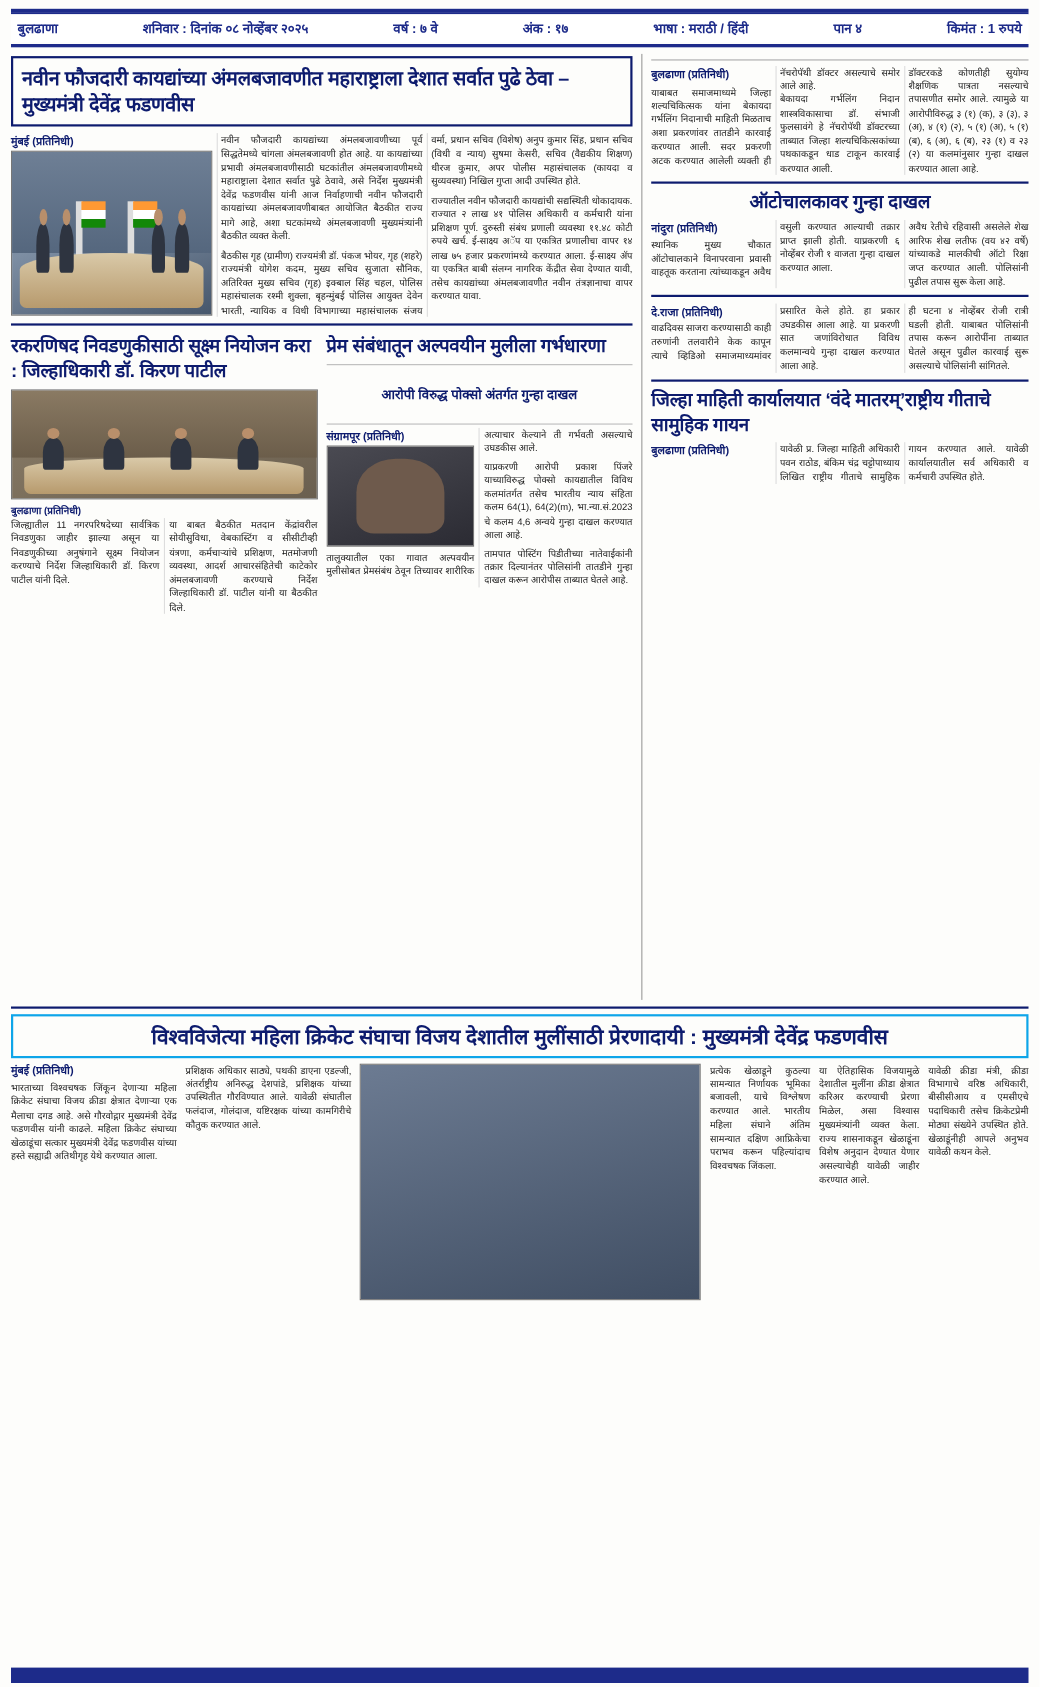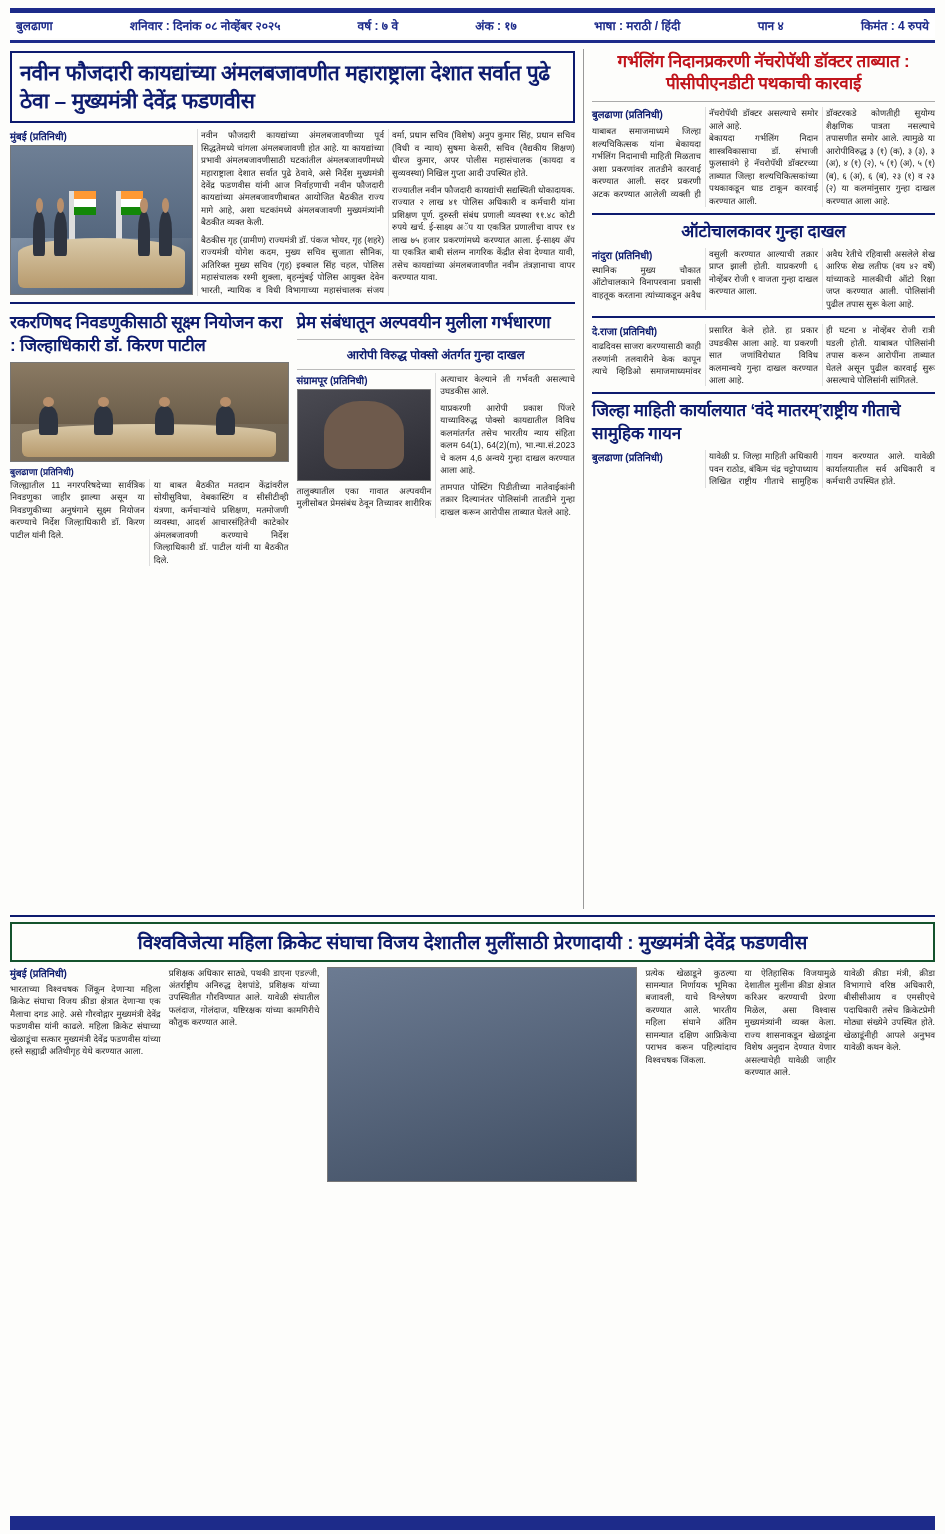--- a/index.html
+++ b/index.html
@@ -90,42 +90,42 @@
   .content {
     display: flex;
     gap: 8px;
     margin-top: 6px;
     height: 860px;
   }
   .col-left { width: 565px; }
   .col-right { width: 352px; border-left: 1px solid #999; padding-left: 8px; }
 
   .headline {
-    font-size: 21px;
+    font-size: 18px;
     font-weight: bold;
     color: #0d1b6e;
     line-height: 1.35;
     letter-spacing: -0.2px;
     margin: 2px 0 4px 0;
   }
   .headline.boxed {
     border: 2px solid #0d1b6e;
     padding: 6px 8px;
     margin-bottom: 6px;
   }
   .headline.small { font-size: 17px; }
   .headline.red { color: #c0141b; }
   .subhead {
     font-size: 12px;
     font-weight: bold;
     color: #0d1b6e;
     text-align: center;
     border-top: 1px solid #bbb;
     border-bottom: 1px solid #bbb;
-    padding: 6px 0;
+    padding: 18px 0;
     margin: 3px 0;
   }
   .byline {
     font-size: 10px;
     font-weight: bold;
     color: #0d1b6e;
     margin-bottom: 2px;
   }
   .body-text {
     font-size: 8.6px;
@@ -202,21 +202,21 @@
   .two-up { display: flex; gap: 8px; }
   .two-up > div { flex: 1; }
 
   
   .feature {
     margin-top: 6px;
     border-top: 2px solid #0d1b6e;
     padding-top: 5px;
   }
   .feature-head {
-    border: 2px solid #14532d;
+    border: 2px solid #0ea5e9;
     text-align: center;
     font-size: 19px;
     font-weight: bold;
     color: #0d1b6e;
     padding: 5px 4px;
     margin-bottom: 5px;
   }
   .feature-body { display: flex; gap: 8px; }
   .feature-col { font-size: 8.4px; line-height: 1.45; text-align: justify; }
   .feature-photo {
@@ -241,21 +241,21 @@
 
   <div class="rule-thick"></div>
   <div class="rule-thin"></div>
   <div class="info-band">
     <span>बुलढाणा</span>
     <span>शनिवार : दिनांक ०८ नोव्हेंबर २०२५</span>
     <span>वर्ष : ७ वे</span>
     <span>अंक : १७</span>
     <span>भाषा : मराठी / हिंदी</span>
     <span>पान ४</span>
-    <span>किमंत : 4 रुपये</span>
+    <span>किमंत : 1 रुपये</span>
   </div>
   <div class="rule-thick"></div>
 
   <div class="content">
 
     <div class="col-left">
 
       <div class="headline boxed">नवीन फौजदारी कायद्यांच्या अंमलबजावणीत महाराष्ट्राला देशात सर्वात पुढे ठेवा – मुख्यमंत्री देवेंद्र फडणवीस</div>
 
       <div class="cols3">
@@ -324,21 +324,20 @@
             <div class="body-text" style="margin-top:4px;">याप्रकरणी आरोपी प्रकाश पिंजरे याच्याविरुद्ध पोक्सो कायद्यातील विविध कलमांतर्गत तसेच भारतीय न्याय संहिता कलम 64(1), 64(2)(m), भा.न्या.सं.2023 चे कलम 4,6 अन्वये गुन्हा दाखल करण्यात आला आहे.</div>
             <div class="body-text" style="margin-top:4px;">तामपात पोस्टिंग पिडीतीच्या नातेवाईकांनी तक्रार दिल्यानंतर पोलिसांनी तातडीने गुन्हा दाखल करून आरोपीस ताब्यात घेतले आहे.</div>
           </div>
         </div>
 
       </div>
     </div>
 
     <div class="col-right">
 
-      <div class="headline small red" style="text-align:center;">गर्भलिंग निदानप्रकरणी नॅचरोपॅथी डॉक्टर ताब्यात : पीसीपीएनडीटी पथकाची कारवाई</div>
       <div class="sep"></div>
       <div class="cols3">
         <div class="byline">बुलढाणा (प्रतिनिधी)</div>
         <div class="body-text" style="margin-top:4px;">याबाबत समाजमाध्यमे जिल्हा शल्यचिकित्सक यांना बेकायदा गर्भलिंग निदानाची माहिती मिळताच अशा प्रकरणांवर तातडीने कारवाई करण्यात आली. सदर प्रकरणी अटक करण्यात आलेली व्यक्ती ही नॅचरोपॅथी डॉक्टर असल्याचे समोर आले आहे.</div>
         <div class="body-text">बेकायदा गर्भलिंग निदान शास्त्रविकासाचा डॉ. संभाजी फुलसावंगे हे नॅचरोपॅथी डॉक्टरच्या ताब्यात जिल्हा शल्यचिकित्सकांच्या पथकाकडून धाड टाकून कारवाई करण्यात आली.</div>
         <div class="body-text" style="margin-top:4px;">डॉक्टरकडे कोणतीही सुयोग्य शैक्षणिक पात्रता नसल्याचे तपासणीत समोर आले. त्यामुळे या आरोपीविरुद्ध ३ (१) (क), ३ (३), ३ (अ), ४ (१) (२), ५ (१) (अ), ५ (१) (ब), ६ (अ), ६ (ब), २३ (१) व २३ (२) या कलमांनुसार गुन्हा दाखल करण्यात आला आहे.</div>
       </div>
 
       <div class="sep-dark"></div>
 

